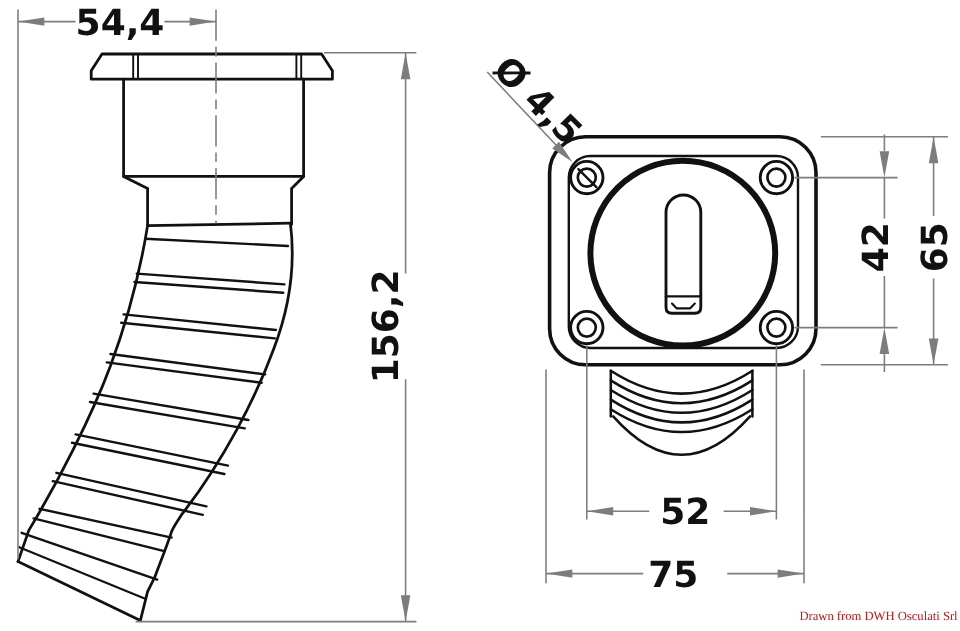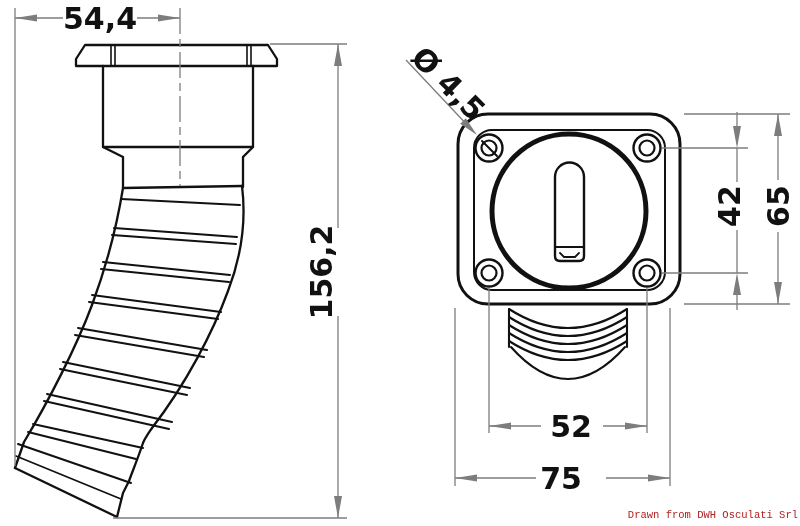--- a/index.html
+++ b/index.html
@@ -21,21 +21,21 @@
   .dim-text {
     font-family: "DejaVu Sans", sans-serif;
     font-weight: bold;
     font-size: 30px;
     fill: #111111;
   }
   .credit {
     position: absolute;
     top: 509px;
     right: 2px;
-    font-family: Liberation Mono, monospace;
+    font-family: Liberation Serif, serif;
     font-size: 10.5px;
     color: #b22020;
     white-space: nowrap;
   }
 </style>
 </head>
 <body>
 
 <div class="stage">
 

